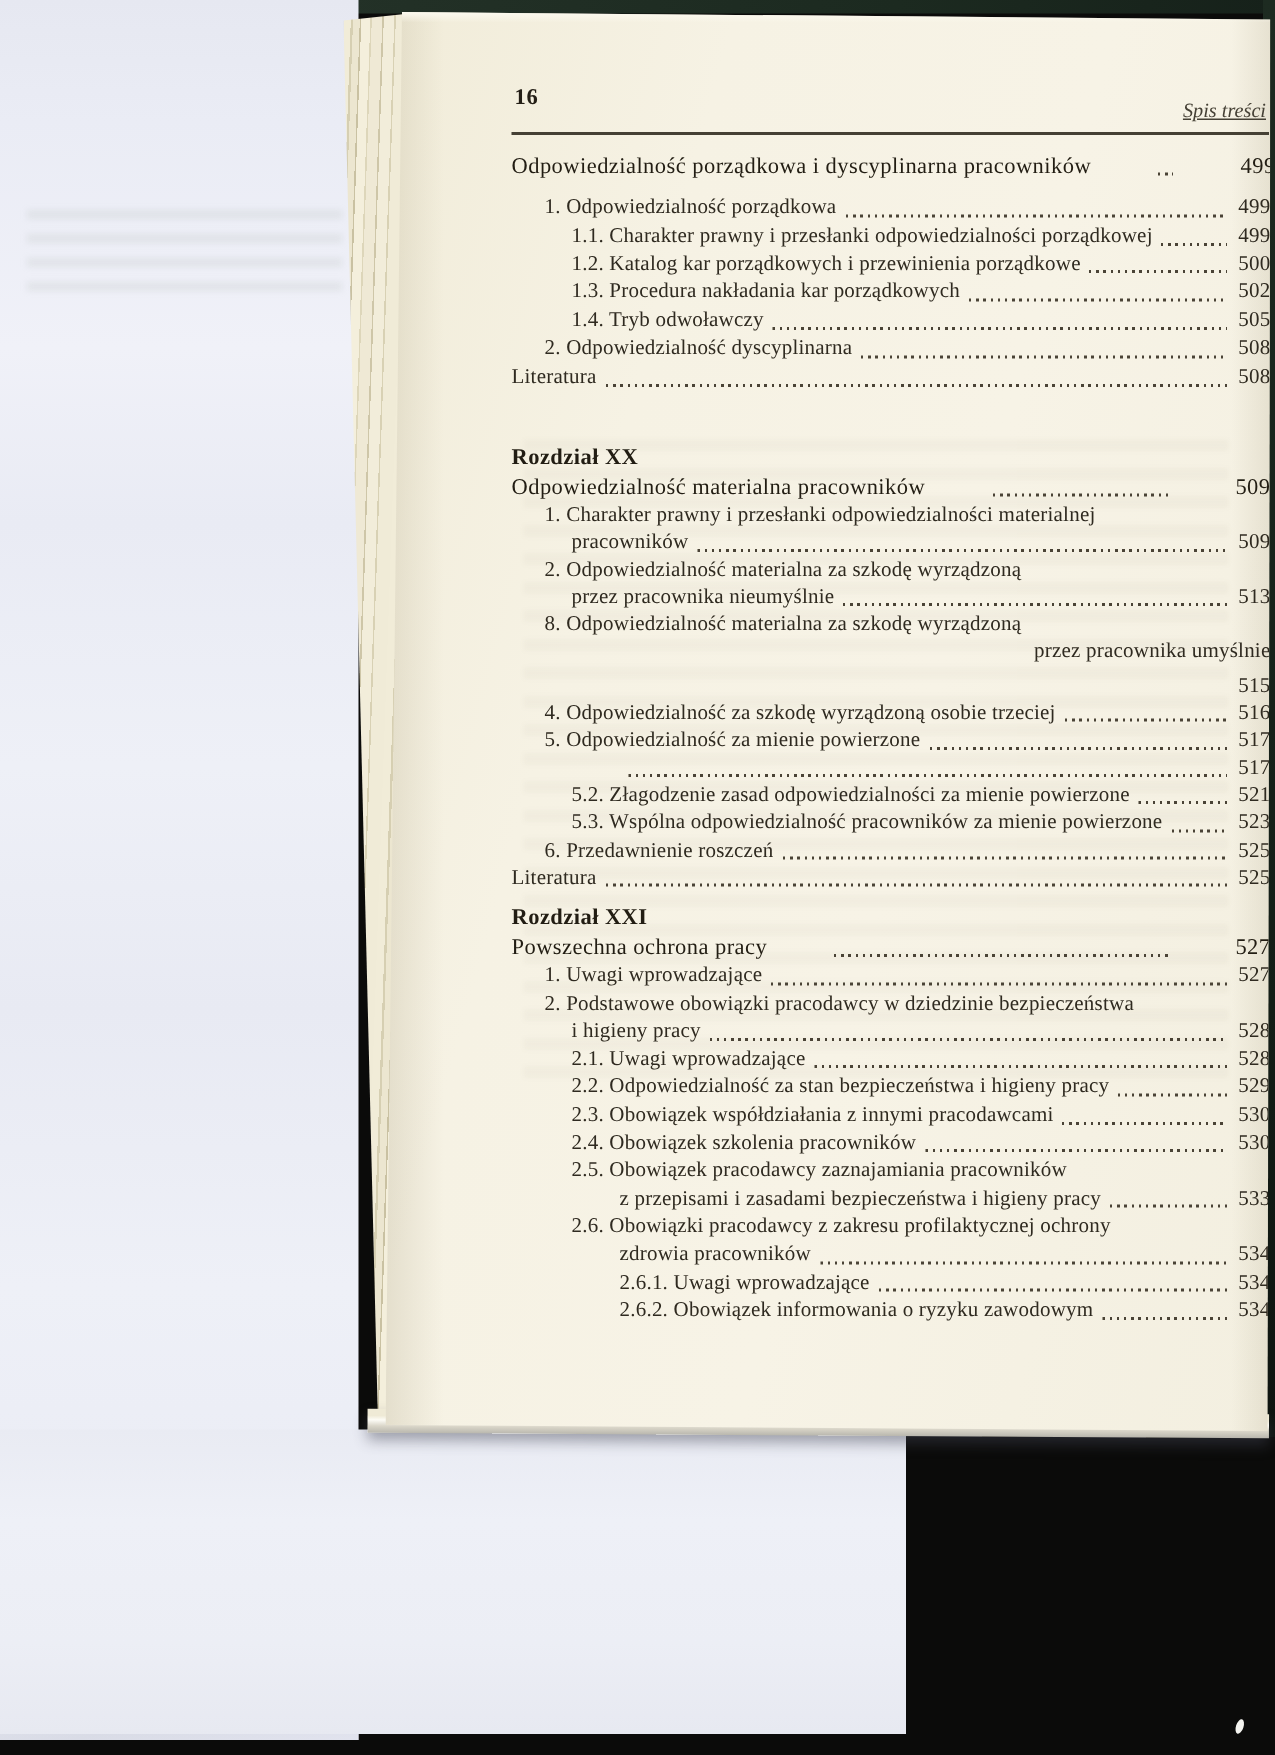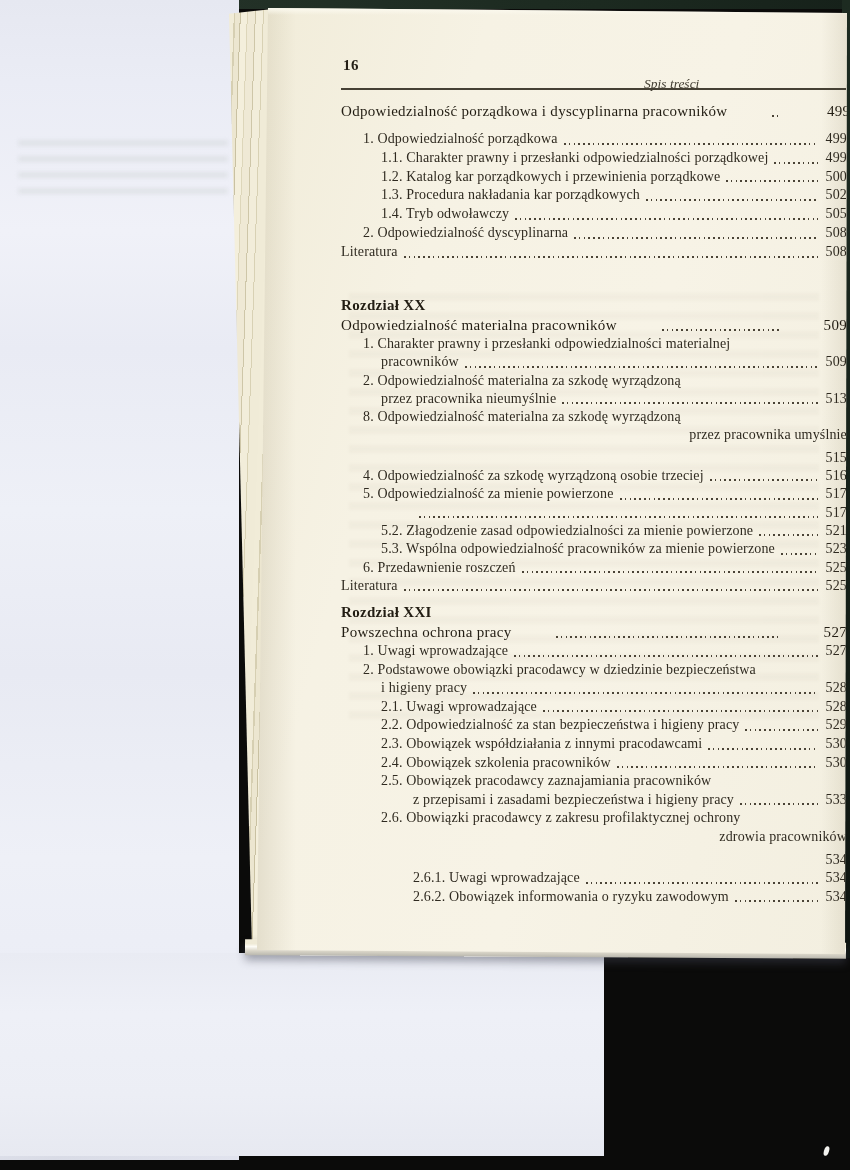--- a/index.html
+++ b/index.html
@@ -44,22 +44,22 @@
     background:
       linear-gradient(180deg,#fcfaf0,rgba(252,250,240,0) 7px),
       linear-gradient(90deg,rgba(176,166,136,.28),rgba(176,166,136,0) 42px),
       linear-gradient(270deg,rgba(160,150,120,.18),rgba(160,150,120,0) 26px);}
   .ghost{position:absolute;left:95px;top:285px;width:470px;height:430px;pointer-events:none;
     background:repeating-linear-gradient(180deg,rgba(118,108,86,.075) 0 8px,transparent 8px 19px);
     filter:blur(1.6px);opacity:.55;}
   
   .pgnum{position:absolute;left:89px;top:49px;font-size:15px;font-weight:bold;
     color:#241f16;letter-spacing:.5px;}
-  .runhead{position:absolute;left:390px;top:68px;width:200px;text-align:left;
-    font-size:13.5px;font-style:italic;color:#454035;}
+  .runhead{position:absolute;left:390px;top:58px;width:200px;text-align:right;
+    font-size:13.5px;font-style:italic;color:#454035;text-decoration:underline;}
   .rule{position:absolute;left:87px;top:80px;width:505px;height:2px;background:#454034;}
   
   .toc{position:absolute;left:87px;top:93px;width:506px;color:#2f2a20;
     font-size:14px;letter-spacing:.15px;}
   .section{position:absolute;left:0;width:100%;}
   .s0{top:0}.s1{top:194px}.s2{top:501px}
   .chapter{font-size:15px;font-weight:bold;line-height:20px;color:#221d13;letter-spacing:.3px;}
   .row{display:flex;align-items:flex-end;line-height:18.8px;white-space:nowrap;}
   .s1 .rows .row{line-height:18.3px}
   .s2 .rows .row{line-height:18.6px}
@@ -247,21 +247,21 @@
             <div class="txt">2.5. Obowiązek pracodawcy zaznajamiania pracowników</div>
           </div>
           <div class="row" style="padding-left: 72px;">
             <div class="txt">z przepisami i zasadami bezpieczeństwa i higieny pracy</div>
             <div class="leader"></div>
             <div class="pg">533</div>
           </div>
           <div class="row" style="padding-left: 40px;">
             <div class="txt">2.6. Obowiązki pracodawcy z zakresu profilaktycznej ochrony</div>
           </div>
-          <div class="row" style="padding-left: 72px; flex-direction: column;">
+          <div class="row" style="padding-left: 72px;">
             <div class="txt">zdrowia pracowników</div>
             <div class="leader"></div>
             <div class="pg">534</div>
           </div>
           <div class="row" style="padding-left: 72px;">
             <div class="txt">2.6.1. Uwagi wprowadzające</div>
             <div class="leader"></div>
             <div class="pg">534</div>
           </div>
           <div class="row" style="padding-left: 72px;">

